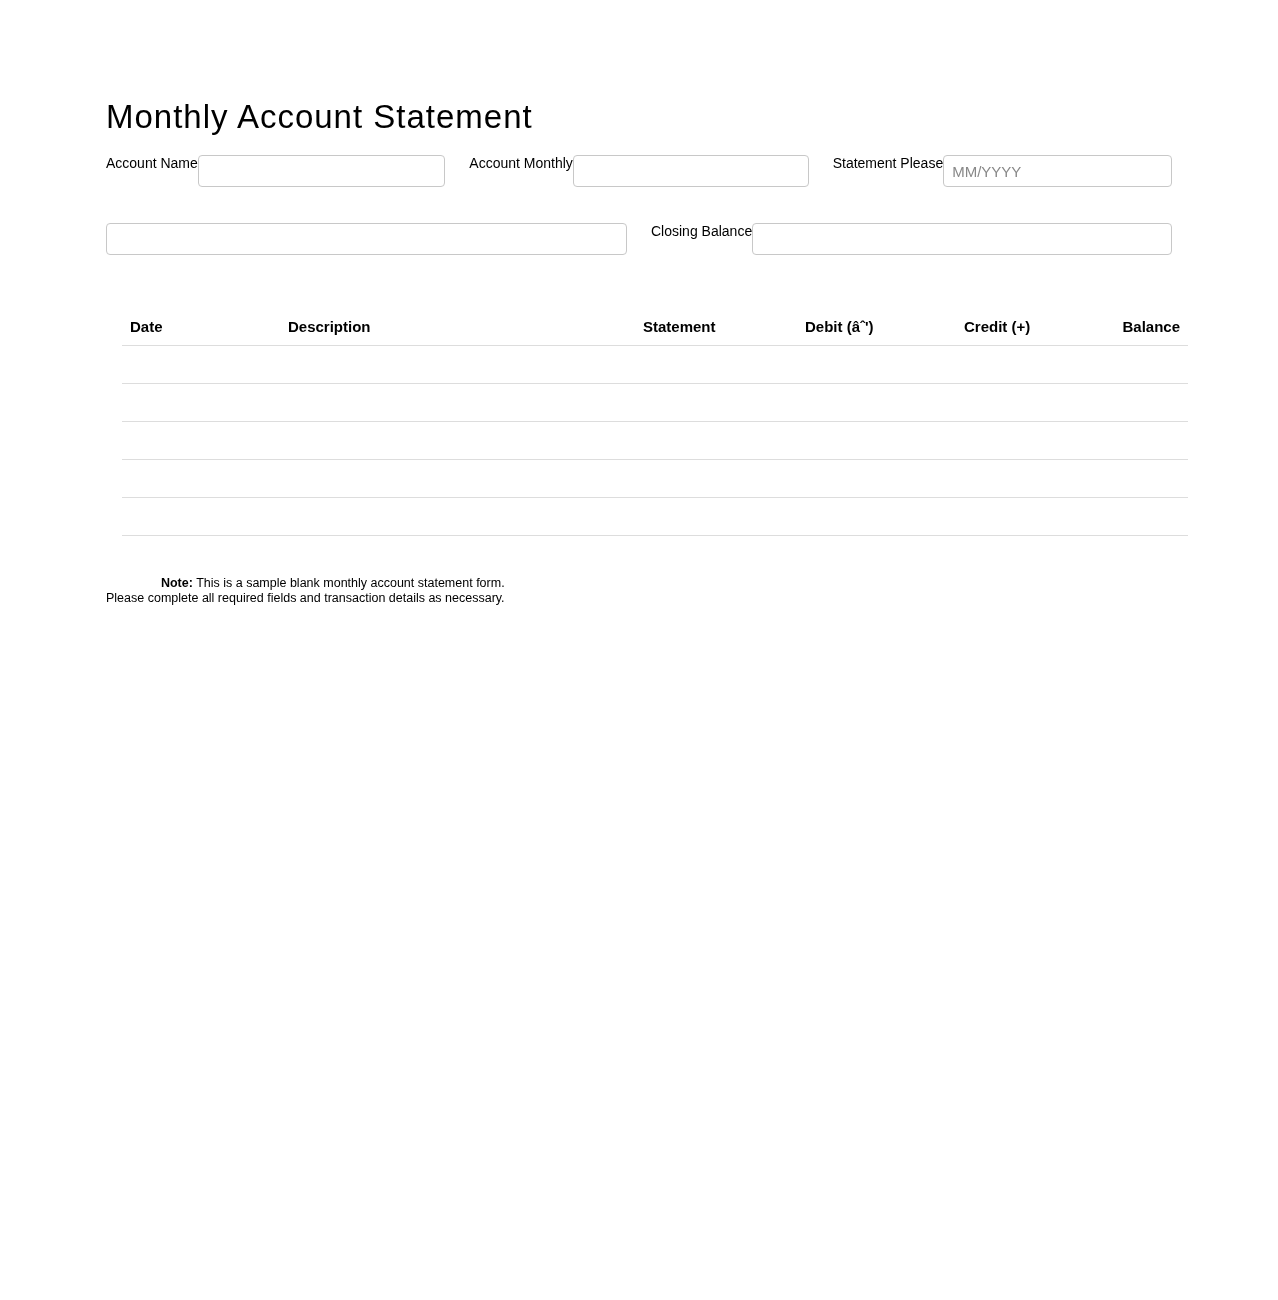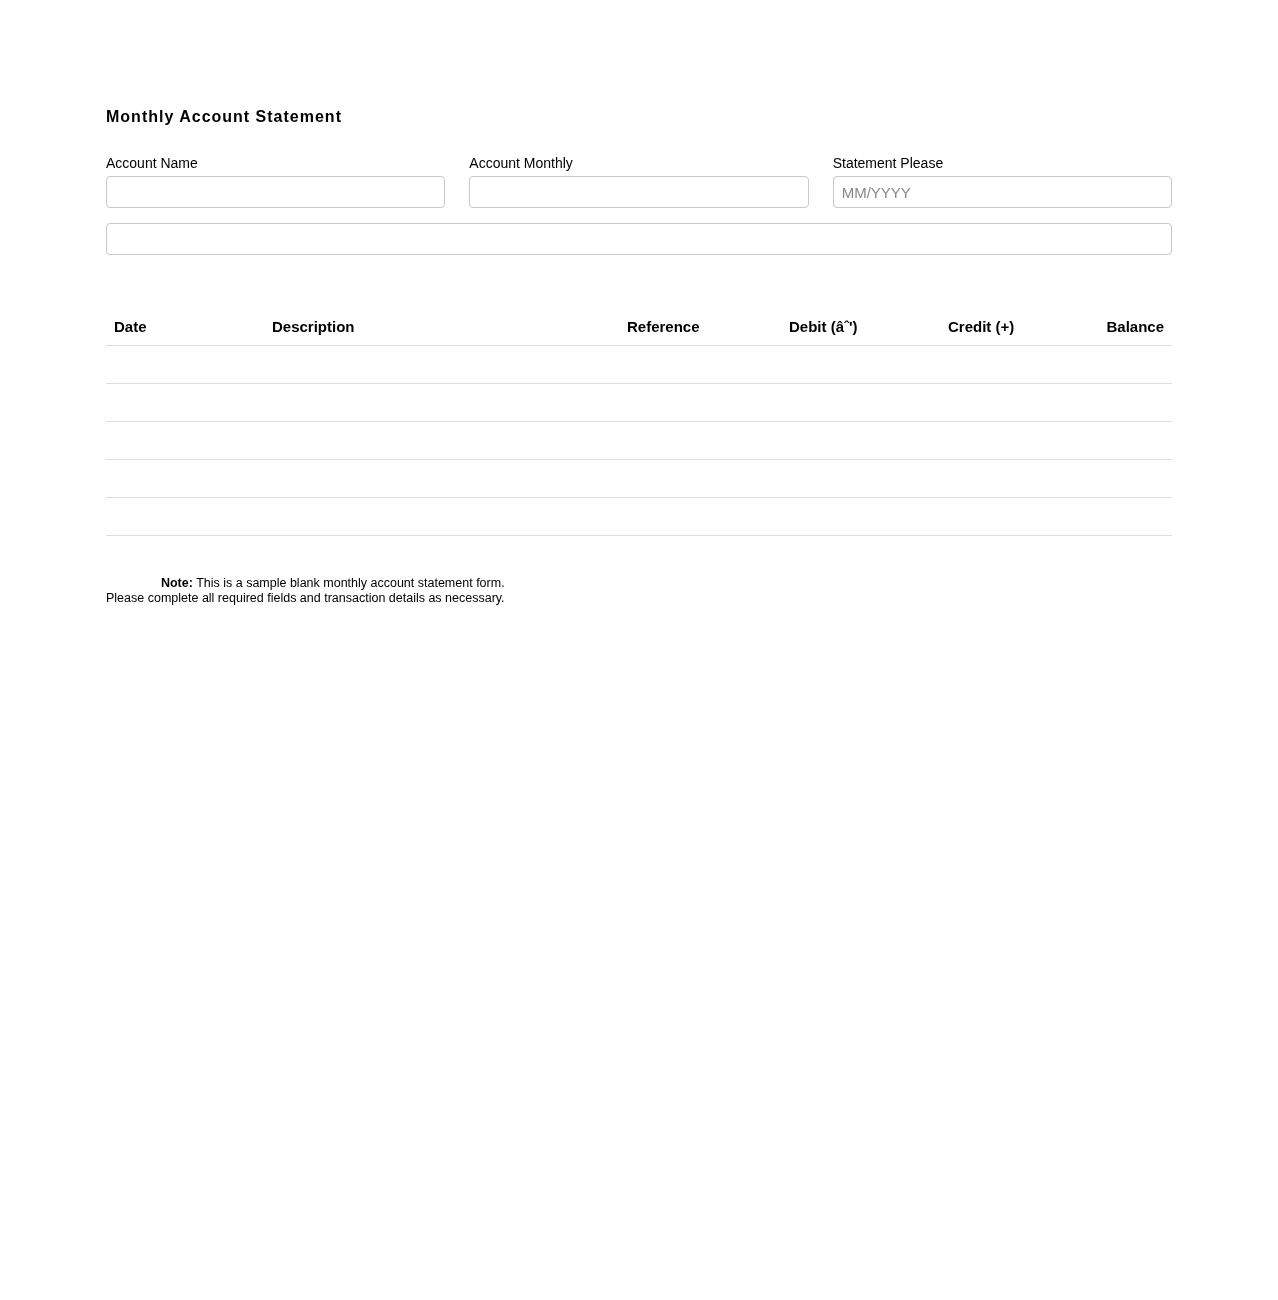--- a/index.html
+++ b/index.html
@@ -1,26 +1,26 @@
 <!DOCTYPE html>
 <html><head>
 <meta charset="utf-8">
 <style>
   html, body { margin: 0; padding: 0; background: #ffffff; }
   body { width: 1278px; height: 1300px; font-family: "Liberation Sans", sans-serif; color: #000; }
   .page { position: absolute; left: 106px; top: 0; width: 1066px; }
-  h1 { position: absolute; top: 102px; left: 0; margin: 0; font-size: 16px; font-weight: bold; letter-spacing: 1px; line-height: 30px; white-space: nowrap; }
+  h1 { position: absolute; top: 102px; left: 0; margin: 0; font-size: 33px; font-weight: normal; letter-spacing: 1px; line-height: 30px; white-space: nowrap; }
   .row { position: absolute; left: 0; width: 1066px; display: flex; gap: 24px; }
   .row1 { top: 155px; }
   .row2 { top: 223px; }
-  .field { flex: 1; display: flex; flex-direction: column; }
+  .field { flex: 1; display: flex; }
   .field label { font-size: 14px; line-height: 16px; margin-bottom: 5px; white-space: nowrap; }
   .field input { box-sizing: border-box; height: 32px; width: 100%; border: 1px solid #c8c8c8; border-radius: 4px; padding: 0 8px; font-family: "Liberation Sans", sans-serif; font-size: 15px; color: #4d7c0f; background: #fff; outline: none; }
   .field input::placeholder { color: #888; }
-  table { position: absolute; top: 308px; left: 0; width: 1066px; border-collapse: collapse; }
+  table { position: absolute; top: 308px; left: 16px; width: 1066px; border-collapse: collapse; }
   th { font-size: 15px; font-weight: bold; text-align: left; padding: 0 8px; height: 37px; border-bottom: 1px solid #dddddd; white-space: nowrap; }
   td { height: 37px; padding: 0 8px; border-bottom: 1px solid #dddddd; }
   th.right { text-align: right; }
   .note { position: absolute; top: 576px; left: 0; font-size: 12.5px; line-height: 15px; text-align: right; }
 </style>
 </head>
 <body>
 
 <div class="page">
   <h1>Monthly Account Statement</h1>
@@ -37,36 +37,40 @@
     <div class="field">
       <label>Statement Please</label>
       <input type="text" placeholder="MM/YYYY" style="">
     </div>
   </div>
 
   <div class="row row2">
     <div class="field">
       <input type="text" placeholder="" style="">
     </div>
+    <div class="field">
+      <label>Closing Balance</label>
+      <input type="text" placeholder="" style="">
+    </div>
   </div>
 
   <table>
     <colgroup>
       <col style="width:158px">
         <col style="width:355px">
         <col style="width:162px">
         <col style="width:159px">
         <col style="width:140px">
         <col>
     </colgroup>
     <thead>
       <tr>
         <th>Date</th>
         <th>Description</th>
-        <th>Reference</th>
+        <th>Statement</th>
         <th>Debit (âˆ')</th>
         <th>Credit (+)</th>
         <th class="right">Balance</th>
       </tr>
     </thead>
     <tbody>
       <tr>
         <td></td>
         <td></td>
         <td></td>

